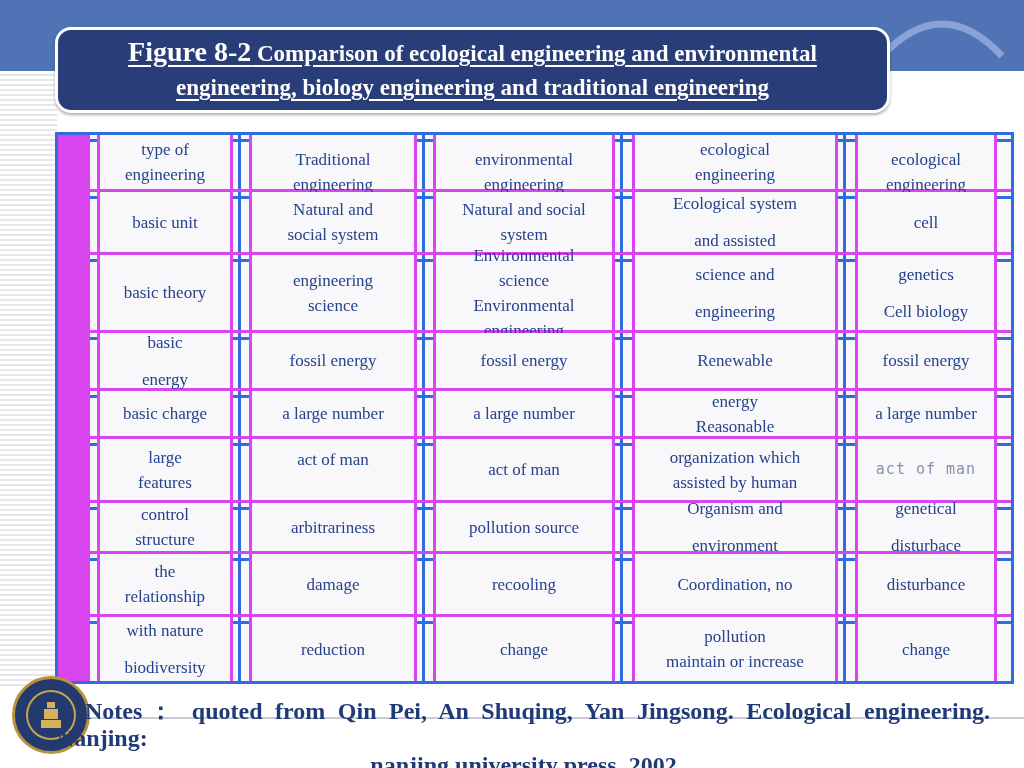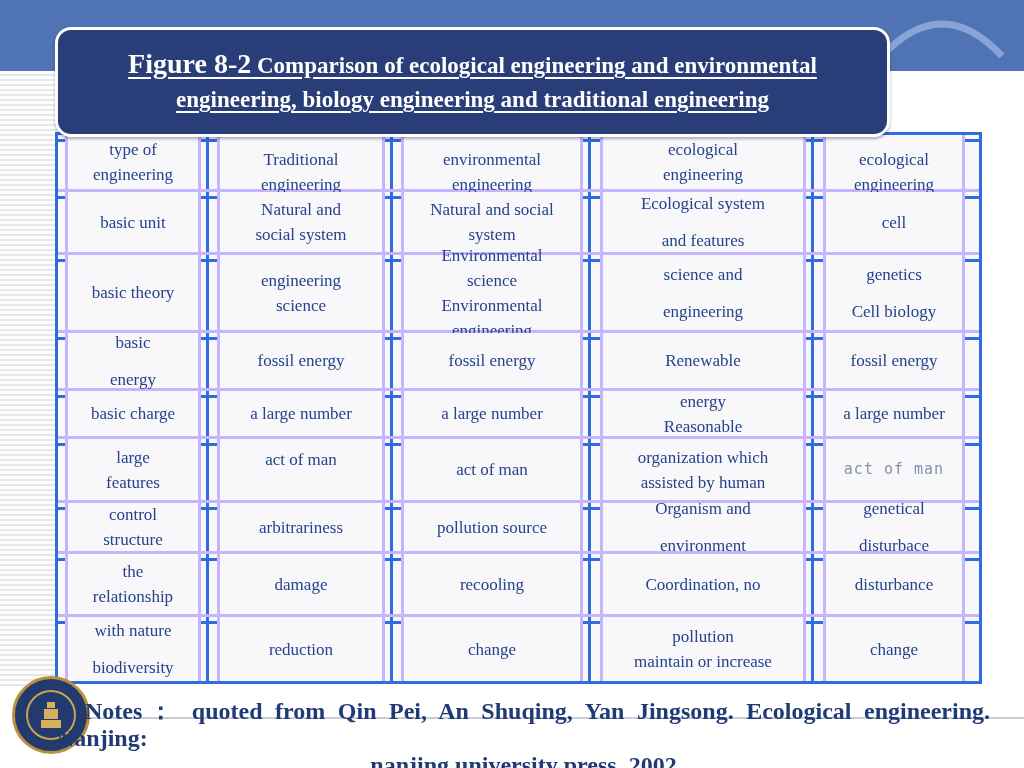--- a/index.html
+++ b/index.html
@@ -10,21 +10,21 @@
 
   
   .band {
     position:absolute; left:0; top:0; width:1024px; height:71px;
     background:#4f73b4;
   }
   .arc { position:absolute; right:12px; top:2px; }
 
   
   .title-box {
-    position:absolute; left:55px; top:27px; width:835px; height:110px;
+    position:absolute; left:55px; top:27px; width:835px; height:86px;
     background:#293e78; border:3px solid #ffffff; border-radius:16px;
     box-sizing:border-box; color:#ffffff; text-align:center;
     display:flex; flex-direction:column; justify-content:center;
     overflow:hidden; z-index:5; box-shadow:0 2px 3px rgba(20,30,60,.35);
   }
   .title-line { font-weight:bold; font-size:23px; line-height:34px;
     text-decoration:underline; text-underline-offset:4px; white-space:nowrap; }
   .title-prefix { font-size:28px; }
 
   
@@ -33,22 +33,23 @@
     background:repeating-linear-gradient(to bottom,
       #ffffff 0px, #ffffff 3px, #e7e7ea 3px, #e7e7ea 5px);
   }
 
   
   .tbl {
     position:absolute; left:55px; top:132px;
     display:grid;
     grid-template-columns:7px 130px 16px 162px 16px 176px 17px 200px 17px 136px 14px;
     grid-template-rows:54px 60px 75px 55px 45px 61px 48px 60px 64px;
-    gap:3px; background:#c4b5fd; border:3px solid #2f6ce0;
+    gap:3px; background:#d946ef; border:3px solid #2f6ce0;
     z-index:2;
+    padding-left:32px;
   }
   .trow { display:contents; }
   .cell {
     background:#f8f8fb; display:flex; flex-direction:column;
     justify-content:center; align-items:center; text-align:center;
     font-size:17px; color:#27428c; overflow:visible;
   }
   .ln { min-height:25px; line-height:25px; white-space:nowrap; }
   .ln.gap { min-height:12px; }
   .sp {
@@ -128,21 +129,21 @@
         <div class="ln">basic unit</div>
       </div><div class="sp"></div><div class="cell c2">
         <div class="ln">Natural and</div>
         <div class="ln">social system</div>
       </div><div class="sp"></div><div class="cell c3">
         <div class="ln">Natural and social</div>
         <div class="ln">system</div>
       </div><div class="sp"></div><div class="cell c4">
         <div class="ln">Ecological system</div>
         <div class="ln gap"></div>
-        <div class="ln">and features</div>
+        <div class="ln">and assisted</div>
       </div><div class="sp"></div><div class="cell c5">
         <div class="ln">cell</div>
       </div><div class="sp edge"></div></div>
     <div class="trow r3"><div class="sp edge"></div><div class="cell c1">
         <div class="ln">basic theory</div>
       </div><div class="sp"></div><div class="cell c2">
         <div class="ln">engineering</div>
         <div class="ln">science</div>
       </div><div class="sp"></div><div class="cell c3">
         <div class="ln">Environmental</div>

